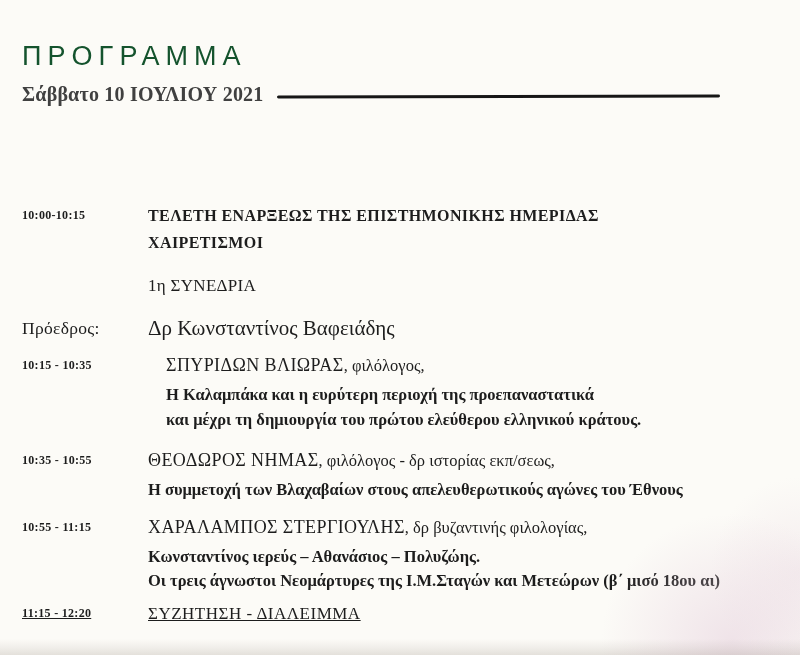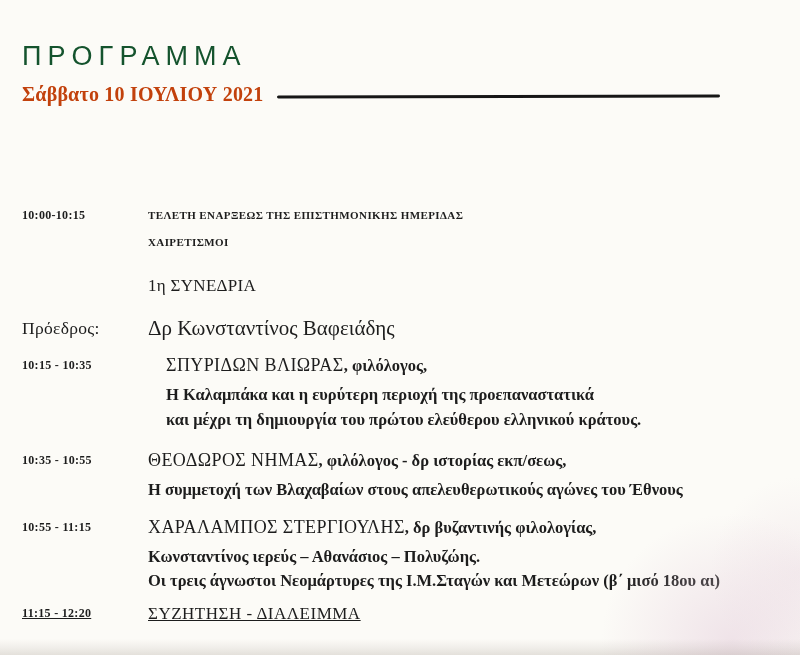--- a/index.html
+++ b/index.html
@@ -21,21 +21,21 @@
     font-family:"Liberation Sans", sans-serif;
     font-weight:400;
     font-size:27px;
     letter-spacing:6px;
     color:#14532d;
     margin:0;
     line-height:32px;
   }
   .date-row { display:flex; align-items:center; margin-top:11px; }
   .date {
-    font-size:20px; font-weight:700; color:#c2410c; letter-spacing:0.2px;
+    font-size:20px; font-weight:700; color:#404040; letter-spacing:0.2px;
     white-space:nowrap;
   }
   .rule {
     height:2.5px; width:443px;
     background:#161616;
     margin-left:13px; margin-top:3px;
     border-radius:2px;
     transform:rotate(-0.12deg);
   }
   
@@ -43,34 +43,34 @@
   .timecol {
     width:126px; flex:0 0 126px;
     font-weight:700; font-size:12px;
     letter-spacing:0.3px; line-height:27px;
     white-space:nowrap;
   }
   .content { flex:1; min-width:0; }
 
   .opening { margin-top:96px; }
   .caps-line {
-    font-weight:700; font-size:11px;
+    font-weight:700; font-size:16px;
     line-height:27px; letter-spacing:0.4px;
   }
 
   .session { margin-top:18px; }
   .session .content { font-size:17px; line-height:24px; letter-spacing:0.3px; }
 
   .chair { margin-top:18px; }
   .chair .timecol { font-weight:400; font-size:17.5px; line-height:24px; }
   .chair .content { font-size:21px; line-height:24px; }
 
   .talk .speaker-line { font-size:16.5px; line-height:26px; }
   .speaker { font-size:18px; letter-spacing:0.4px; }
-  .qual { font-size:16.5px;font-weight:bold; }
+  .qual { font-size:16.5px; }
   .topic {
     margin-top:4px;
     font-weight:700; font-size:16.5px; line-height:24.5px;
   }
   .talk-0 { margin-top:12px;gap:18px; }
   .talk-1 { margin-top:15px; }
   .talk-2 { margin-top:11px; }
 
   .closing { margin-top:6px;text-decoration:underline; }
   .closing .content { font-size:17px; line-height:27px; letter-spacing:0.5px; }

